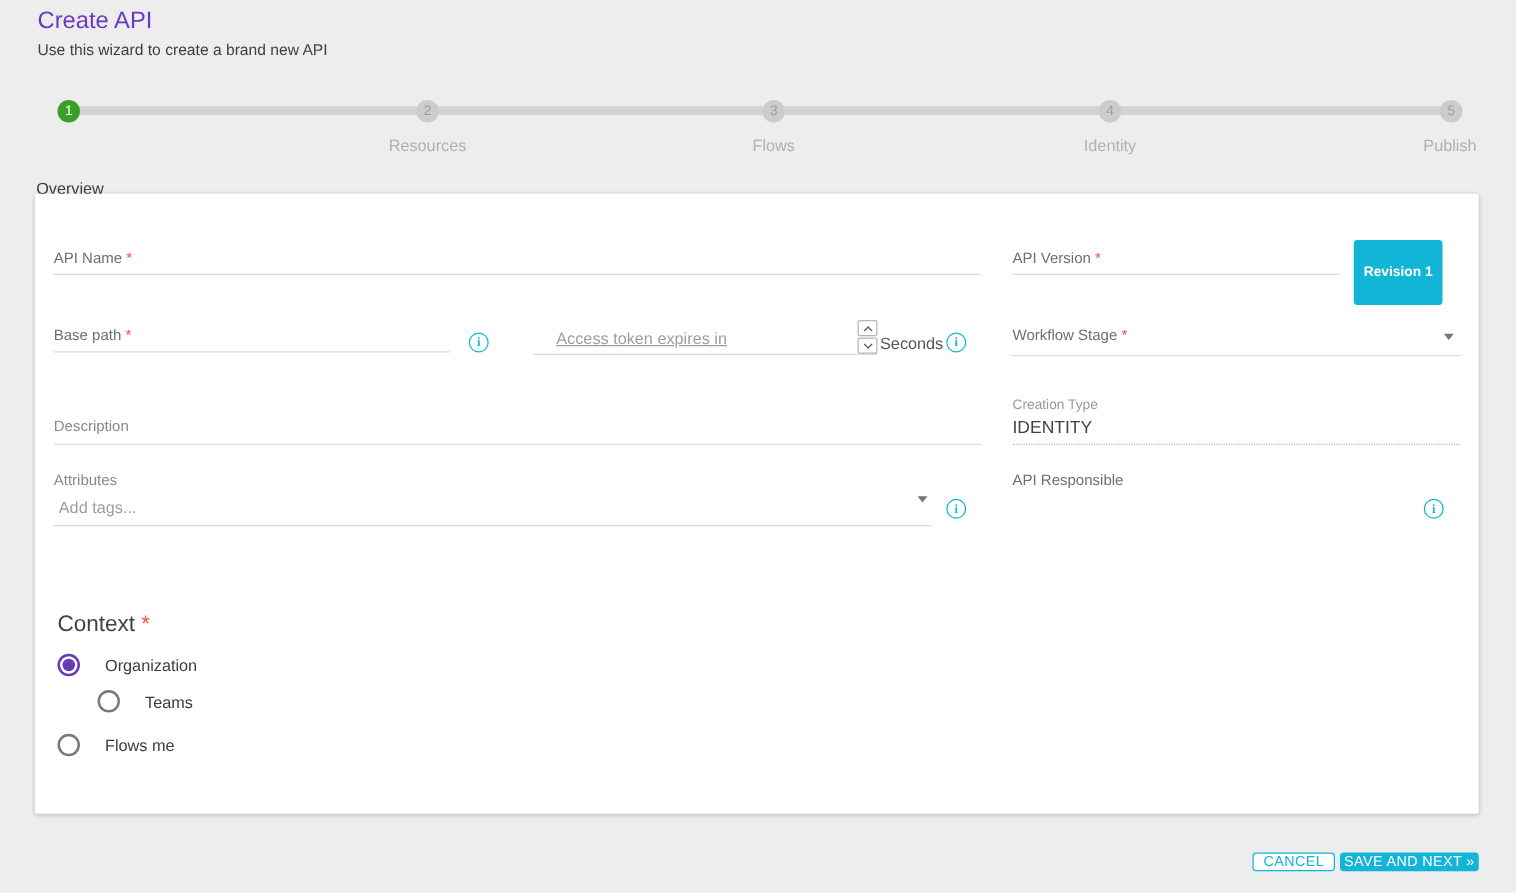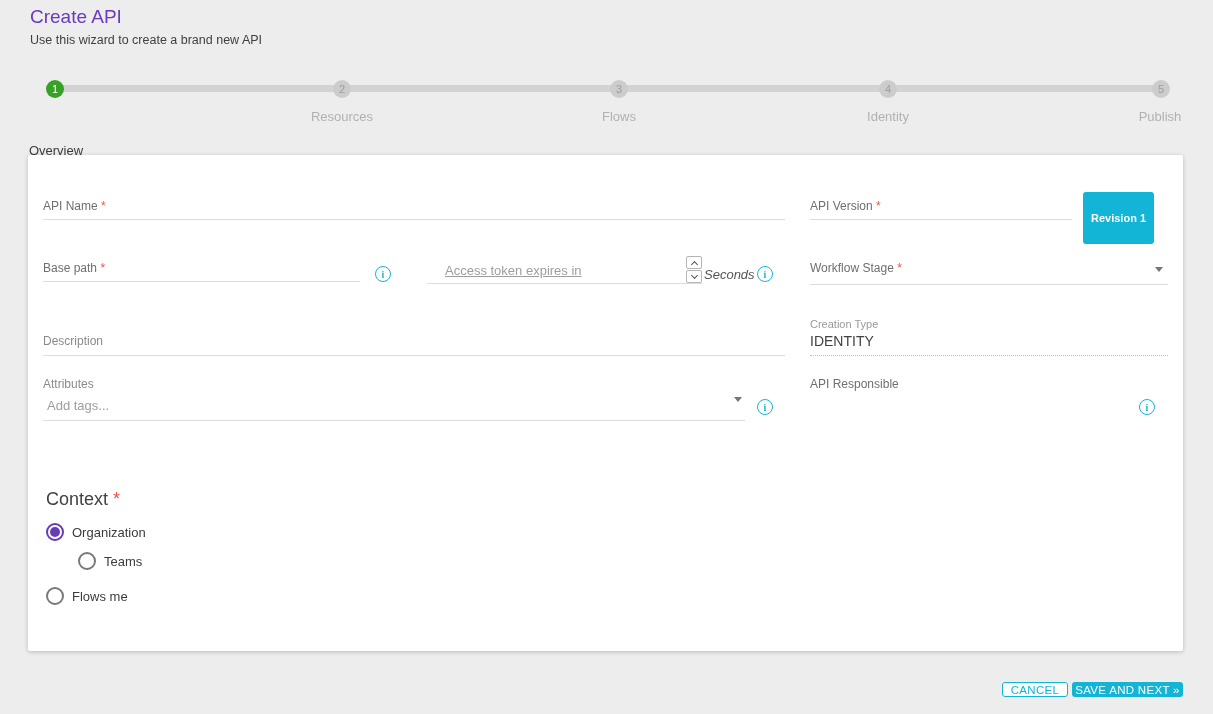--- a/index.html
+++ b/index.html
@@ -44,21 +44,21 @@
   .chev { width:5px; height:5px; border:solid #555; border-width:0 1.4px 1.4px 0; }
   .chev.up { transform:rotate(-135deg); margin-top:3px; }
   .chev.down { transform:rotate(45deg); margin-bottom:2px; }
 
   .badge { position:absolute; background:#13b5d6; color:#ffffff; font-size:11px; font-weight:bold;
            padding:20px 8px; border-radius:3px; }
 
   .section-title { position:absolute; font-size:18px; color:#424242; }
   .section-title .req { color:#f0524a; }
 
-  .radio-row { position:absolute; left:18px; display:flex; align-items:center; gap:8px; }
+  .radio-row { position:absolute; left:18px; display:flex; align-items:center; gap:20px; }
   .radio-outer { width:18px; height:18px; border-radius:50%; border:2px solid #797979; background:#fff;
                  display:flex; align-items:center; justify-content:center; }
   .radio-outer.selected { border-color:#673ab7; }
   .radio-dot { width:10px; height:10px; border-radius:50%; background:#673ab7; }
   .radio-label { font-size:13px; color:#3c3c3c; }
 
   .btn { position:absolute; height:15px; border-radius:3px; font-size:11.5px; font-family:"Liberation Sans", sans-serif;
          display:flex; align-items:center; justify-content:center; cursor:pointer; letter-spacing:0.3px; }
   .btn-cancel { left:1002px; top:682px; width:66px; background:#ffffff; border:1.5px solid #13b5d6; color:#13b5d6; }
   .btn-save { left:1072px; top:682px; width:111px; background:#13b5d6; border:none; color:#ffffff; }
@@ -126,21 +126,21 @@
       <div class="underline" style="left:399px; top:128px; width:275px;"></div>
     </div>
     <div class="spinner" style="left:658px; top:101px;">
       <div class="spin-btn">
           <span class="chev up"></span>
         </div>
       <div class="spin-btn">
           <span class="chev down"></span>
         </div>
     </div>
-    <div class="placeholder-text" style="left:676px; top:112px; color:#555;font-style:italic;">Seconds</div>
+    <div class="placeholder-text" style="left:676px; top:112px; color:#555;">Seconds</div>
     <div class="info-icon" style="left:729px; top:111px;">i</div>
 
     <div>
       <div class="flabel" style="left:782px; top:106px;">
         <span>Workflow Stage</span> <span class="req">*</span>
       </div>
       <span class="caret-down" style="left:1127px; top:112px;"></span>
       <div class="underline" style="left:782px; top:129px; width:358px;"></div>
     </div>
 

